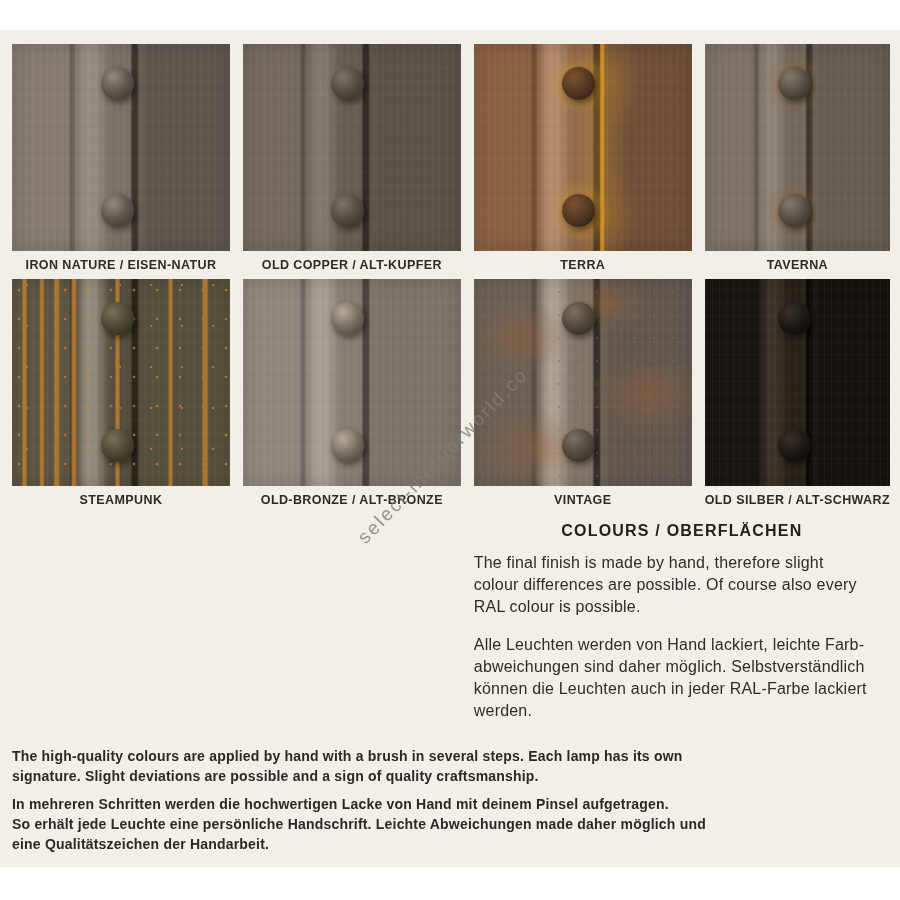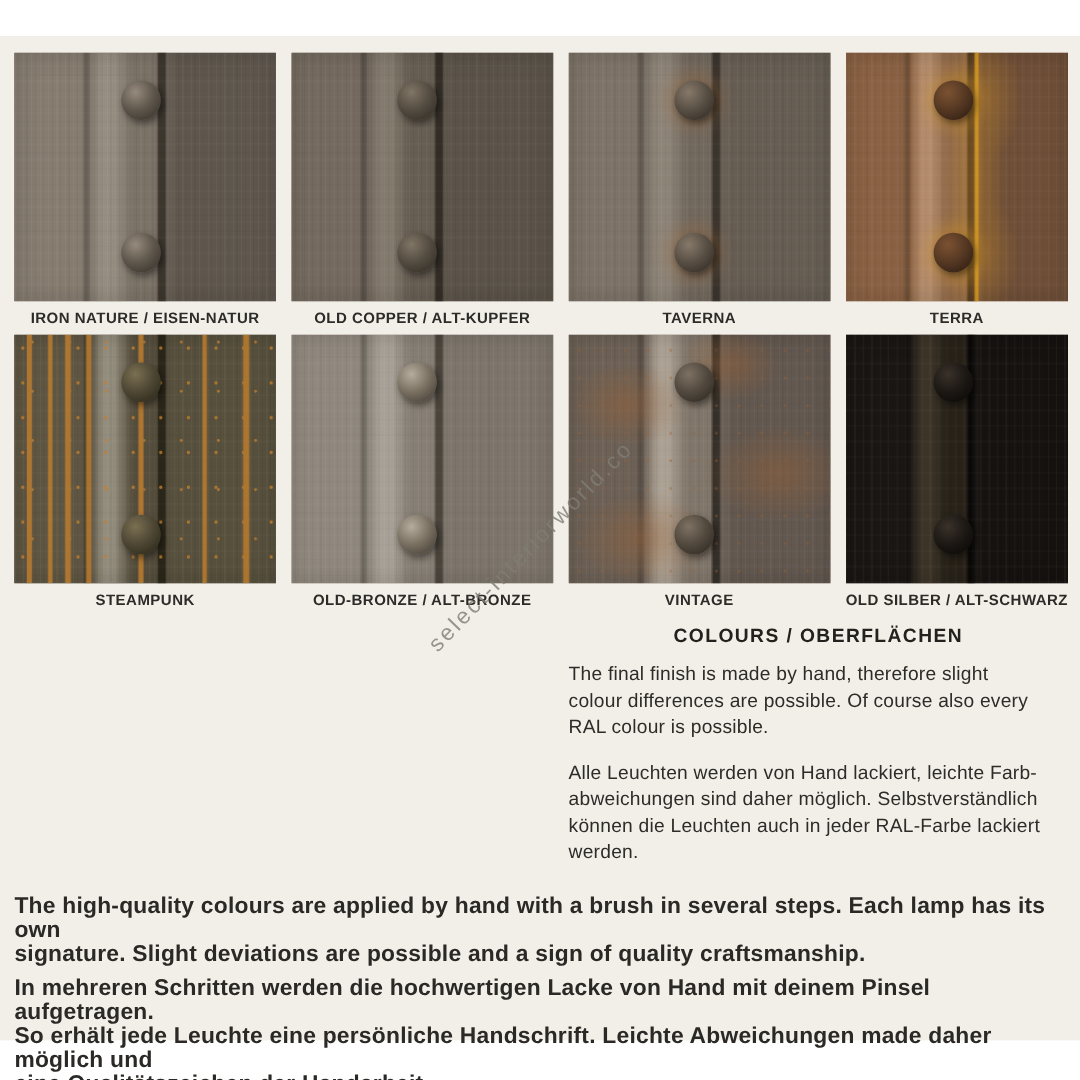--- a/index.html
+++ b/index.html
@@ -62,21 +62,21 @@
   .label{margin-top:6px;height:16px;line-height:16px;font-size:12.5px;font-weight:bold;
     letter-spacing:0.4px;text-align:center;color:#2d2b28;white-space:nowrap;}
   
   .info-panel{grid-column:3/5;grid-row:3;padding-top:0;}
   .info-panel h2{margin:8px 0 12px;font-size:16px;font-weight:bold;letter-spacing:1.2px;
     text-align:center;color:#23211d;}
   .info-panel p{margin:0 0 16px;font-size:16px;line-height:22px;letter-spacing:0.2px;
     color:#2e2c29;white-space:pre-line;}
   
   .footer{margin-top:8px;}
-  .footer p{margin:0 0 8px;font-size:19px;font-weight:bold;line-height:20px;
+  .footer p{margin:0 0 8px;font-size:14px;font-weight:bold;line-height:20px;
     letter-spacing:0.2px;color:#2b2926;white-space:pre-line;}
   
   .watermark{position:absolute;left:443px;top:456px;z-index:5;
     transform:translate(-50%,-50%) rotate(-46deg);
     font-size:19px;letter-spacing:2.2px;color:rgba(128,125,117,0.8);white-space:nowrap;
     pointer-events:none;}
 </style>
 </head>
 <body>
 
@@ -91,32 +91,32 @@
     <figcaption class="label">IRON NATURE / EISEN-NATUR</figcaption>
   </figure>
         <figure class="cell">
     <div class="swatch" style="--left: #746a5f; --mid: #675e53; --right: #5b5349; --hi: rgba(195,185,170,0.30); --seam: #332d26; --rivhi: #807566; --rivmid: #544c41; --rivdk: #332d25;">
       <span class="rivet r1"></span>
       <span class="rivet r2"></span>
     </div>
     <figcaption class="label">OLD COPPER / ALT-KUPFER</figcaption>
   </figure>
         <figure class="cell">
+    <div class="swatch v-rust" style="--left: #8a6143; --mid: #936c4b; --right: #6f4f38; --hi: rgba(228,188,158,0.40); --seam: #46311f; --accentline: rgba(216,156,30,0.90); --accent: #c98e2a; --rivglow: rgba(210,150,40,0.45); --rivhi: #7c5231; --rivmid: #553823; --rivdk: #2e1d12;">
+      <span class="rivet r1"></span>
+      <span class="rivet r2"></span>
+    </div>
+    <figcaption class="label">TERRA</figcaption>
+  </figure>
+        <figure class="cell">
     <div class="swatch" style="--left: #7d7368; --mid: #72695e; --right: #665d53; --hi: rgba(205,196,182,0.30); --seam: #3b352e; --rivglow: rgba(160,105,55,0.40); --rivhi: #87796a; --rivmid: #584f44; --rivdk: #322c25;">
       <span class="rivet r1"></span>
       <span class="rivet r2"></span>
     </div>
     <figcaption class="label">TAVERNA</figcaption>
-  </figure>
-        <figure class="cell">
-    <div class="swatch v-rust" style="--left: #8a6143; --mid: #936c4b; --right: #6f4f38; --hi: rgba(228,188,158,0.40); --seam: #46311f; --accentline: rgba(216,156,30,0.90); --accent: #c98e2a; --rivglow: rgba(210,150,40,0.45); --rivhi: #7c5231; --rivmid: #553823; --rivdk: #2e1d12;">
-      <span class="rivet r1"></span>
-      <span class="rivet r2"></span>
-    </div>
-    <figcaption class="label">TERRA</figcaption>
   </figure>
         <figure class="cell">
     <div class="swatch v-drips" style="--left: #5e5542; --mid: #564e3d; --right: #57503d; --hi: rgba(196,191,177,0.55); --seam: #2a2619; --accent: #c2802e; --rivhi: #7a6f52; --rivmid: #4e4734; --rivdk: #2b2718;">
       <span class="rivet r1"></span>
       <span class="rivet r2"></span>
     </div>
     <figcaption class="label">STEAMPUNK</figcaption>
   </figure>
         <figure class="cell">
     <div class="swatch" style="--left: #90887e; --mid: #877f75; --right: #7d756b; --hi: rgba(226,221,211,0.35); --seam: #4b453d; --rivhi: #b5ac9e; --rivmid: #797062; --rivdk: #453e34;">

